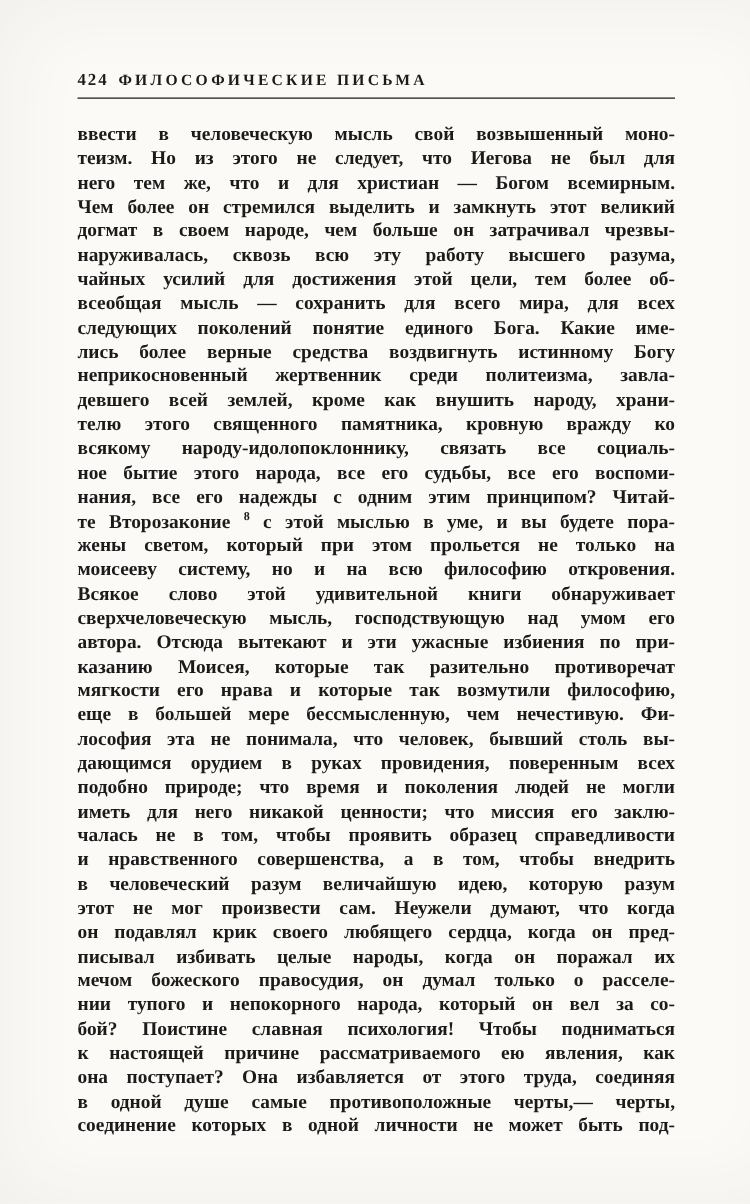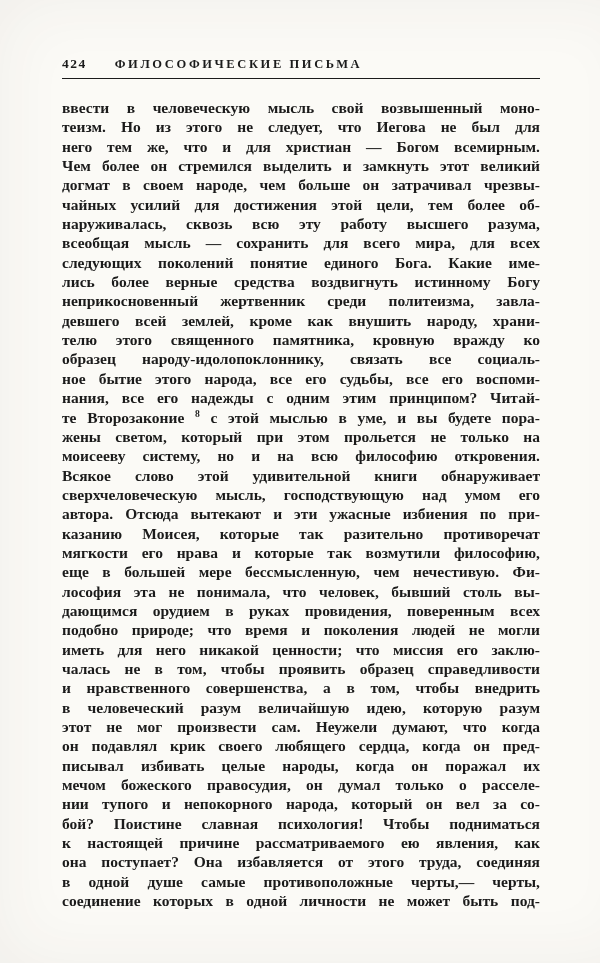--- a/index.html
+++ b/index.html
@@ -26,21 +26,21 @@
     width:478px;
     display:flex;
     align-items:baseline;
   }
   .page-number{
     font-size:13.5px;
     font-weight:700;
     letter-spacing:1.5px;
   }
   .header-title{
-    margin-left:28px;
+    margin-left:8px;
     font-size:12.5px;
     font-weight:700;
     letter-spacing:2.6px;
     white-space:nowrap;
   }
   .header-rule{
     position:absolute;
     left:62px;
     top:78px;
     width:478px;
@@ -75,29 +75,29 @@
     <span class="page-number">424</span>
     <span class="header-title">ФИЛОСОФИЧЕСКИЕ ПИСЬМА</span>
   </div>
   <div class="header-rule"></div>
   <div class="body-text" id="body-text">
       <div class="text-line">ввести в человеческую мысль свой возвышенный моно-</div>
       <div class="text-line">теизм. Но из этого не следует, что Иегова не был для</div>
       <div class="text-line">него тем же, что и для христиан — Богом всемирным.</div>
       <div class="text-line">Чем более он стремился выделить и замкнуть этот великий</div>
       <div class="text-line">догмат в своем народе, чем больше он затрачивал чрезвы-</div>
+      <div class="text-line">наруживалась, сквозь всю эту работу высшего разума,</div>
       <div class="text-line">чайных усилий для достижения этой цели, тем более об-</div>
-      <div class="text-line">наруживалась, сквозь всю эту работу высшего разума,</div>
       <div class="text-line">всеобщая мысль — сохранить для всего мира, для всех</div>
       <div class="text-line">следующих поколений понятие единого Бога. Какие име-</div>
       <div class="text-line">лись более верные средства воздвигнуть истинному Богу</div>
       <div class="text-line">неприкосновенный жертвенник среди политеизма, завла-</div>
       <div class="text-line">девшего всей землей, кроме как внушить народу, храни-</div>
       <div class="text-line">телю этого священного памятника, кровную вражду ко</div>
-      <div class="text-line">образец народу-идолопоклоннику, связать все социаль-</div>
+      <div class="text-line">всякому народу-идолопоклоннику, связать все социаль-</div>
       <div class="text-line">ное бытие этого народа, все его судьбы, все его воспоми-</div>
       <div class="text-line">нания, все его надежды с одним этим принципом? Читай-</div>
       <div class="text-line"><span>те Второзаконие </span><sup>8</sup><span> с этой мыслью в уме, и вы будете пора-</span></div>
       <div class="text-line">жены светом, который при этом прольется не только на</div>
       <div class="text-line">моисееву систему, но и на всю философию откровения.</div>
       <div class="text-line">Всякое слово этой удивительной книги обнаруживает</div>
       <div class="text-line">сверхчеловеческую мысль, господствующую над умом его</div>
       <div class="text-line">автора. Отсюда вытекают и эти ужасные избиения по при-</div>
       <div class="text-line">казанию Моисея, которые так разительно противоречат</div>
       <div class="text-line">мягкости его нрава и которые так возмутили философию,</div>

